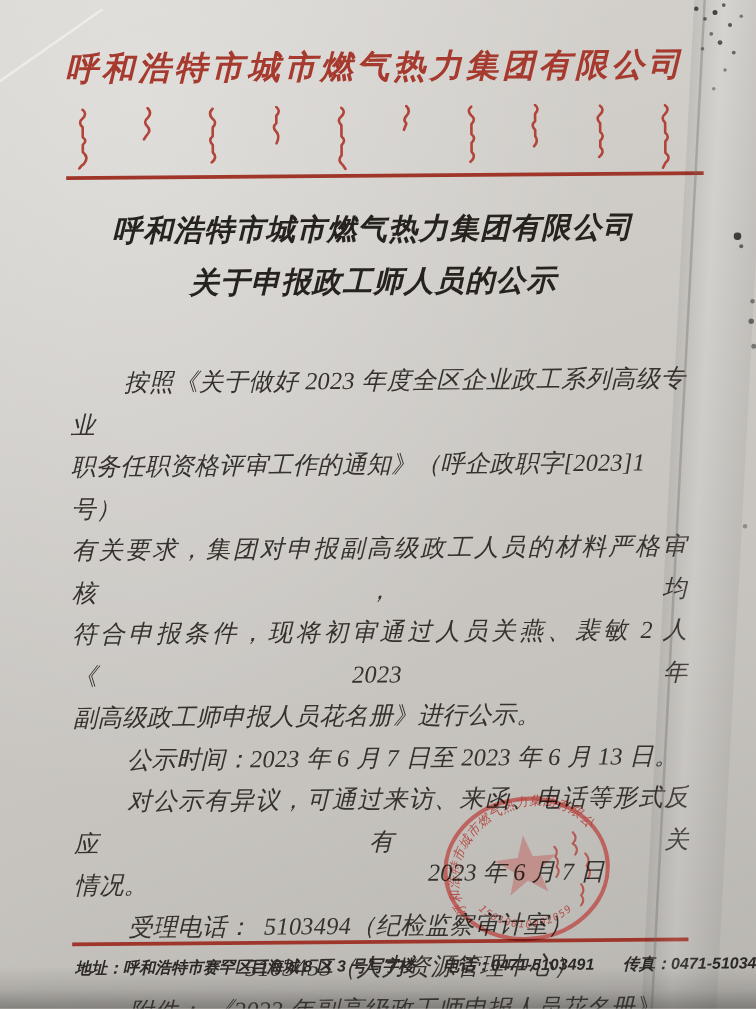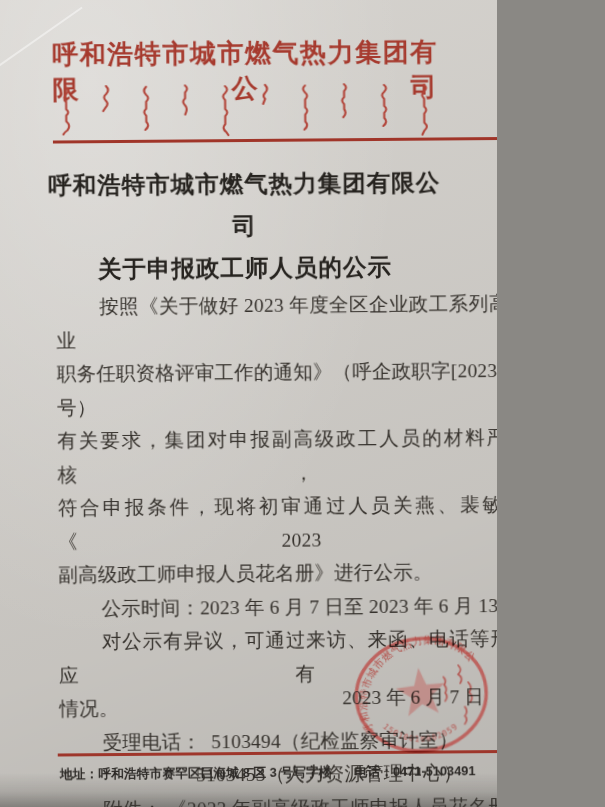--- a/index.html
+++ b/index.html
@@ -2,25 +2,26 @@
 <html><head>
 <meta charset="utf-8">
 <style>
   html,body{margin:0;padding:0;}
   body{
     width:605px;height:807px;overflow:hidden;
     font-family:"Liberation Serif","DejaVu Serif",serif;
     background:#8a8884;
   }
   .photo{
-    position:relative;width:497px;height:807px;overflow:hidden;
+    position:relative;width:605px;height:807px;overflow:hidden;
     background:
       radial-gradient(ellipse at 18% 10%, rgba(255,255,255,0.28), transparent 55%),
       linear-gradient(160deg, rgba(255,255,255,0.10) 0%, rgba(0,0,0,0.06) 70%, rgba(0,0,0,0.12) 100%),
       #d2cfca;
+    font-style: italic;
   }
   
   .bottom-shade{position:absolute;left:0;right:0;bottom:0;height:34px;
     background:linear-gradient(to bottom, rgba(70,68,64,0) 0%, rgba(70,68,64,0.18) 55%, rgba(55,53,50,0.45) 100%);
     z-index:6;}
   .edge-band{position:absolute;left:556px;top:-10px;width:60px;height:830px;
     transform-origin:top center;transform:rotate(3deg);
     background:linear-gradient(to right, rgba(0,0,0,0.07), rgba(255,255,255,0.10) 40%, rgba(0,0,0,0.05));
     z-index:5;}
   .crease-right{position:absolute;left:563px;top:-5px;width:2px;height:825px;

